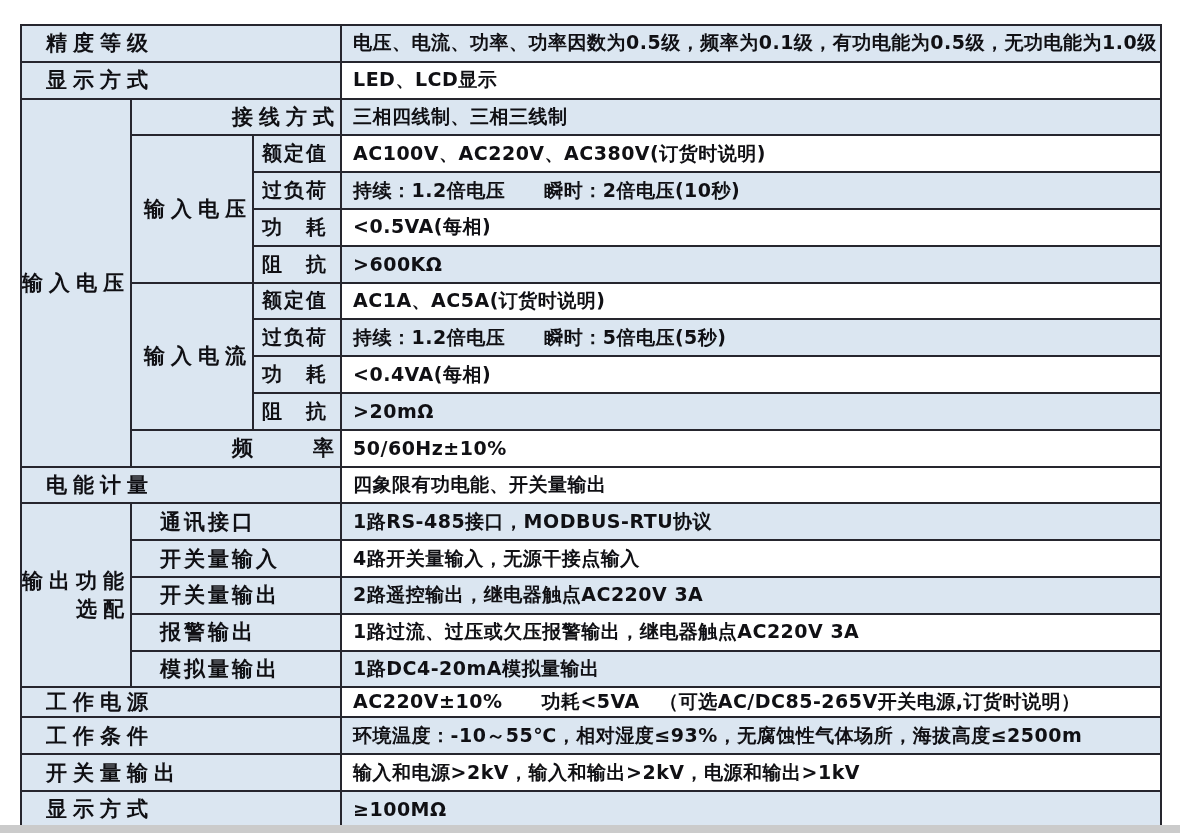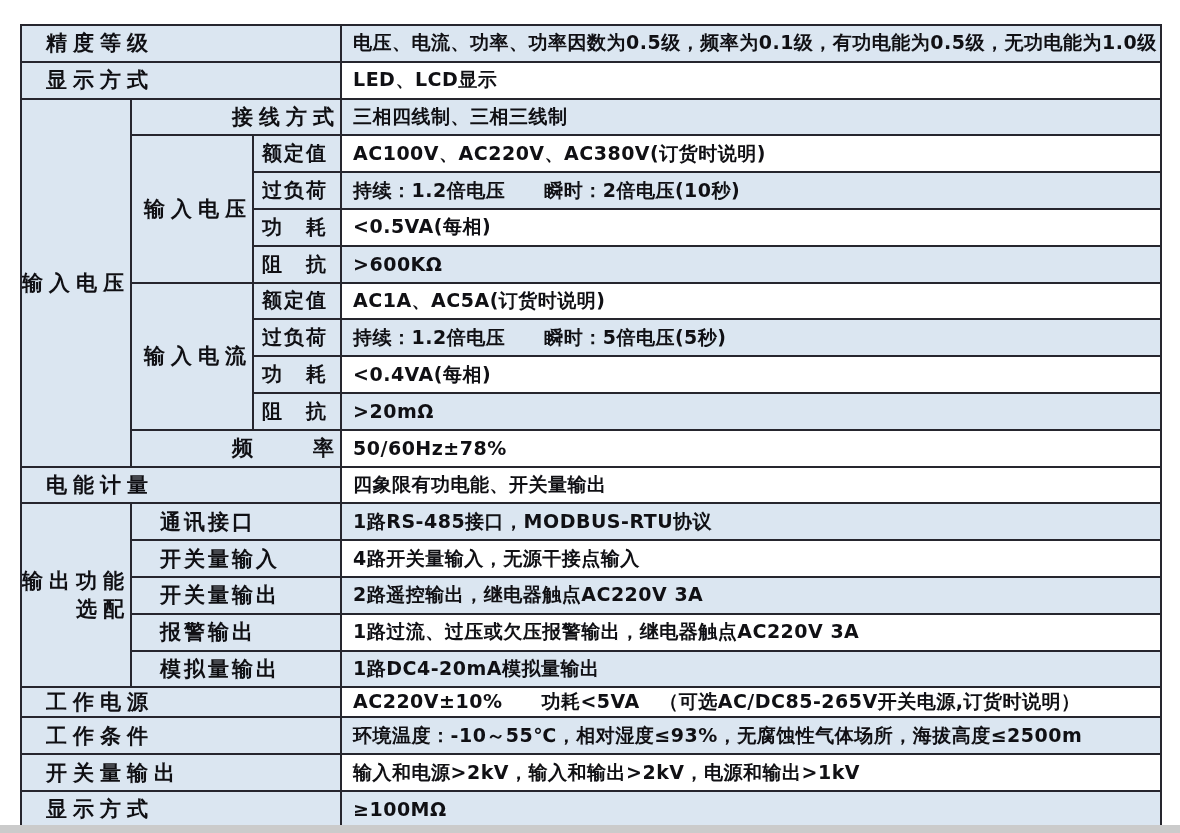--- a/index.html
+++ b/index.html
@@ -116,21 +116,21 @@
       <td class="lbl lbl-sub">功　耗</td>
       <td class="val">&lt;0.4VA(每相)</td>
     </tr>
     <tr>
       <td class="lbl lbl-sub">阻　抗</td>
       <td class="val tint">&gt;20mΩ</td>
     </tr>
 
     <tr>
       <td class="lbl lbl-center" colspan="2">频　　率</td>
-      <td class="val">50/60Hz±78%</td>
+      <td class="val">50/60Hz±10%</td>
     </tr>
 
     <tr>
       <td class="lbl lbl-top" colspan="3">电能计量</td>
       <td class="val">四象限有功电能、开关量输出</td>
     </tr>
 
     <tr>
       <td class="lbl lbl-center" rowspan="5">输出功能
 选配</td>

